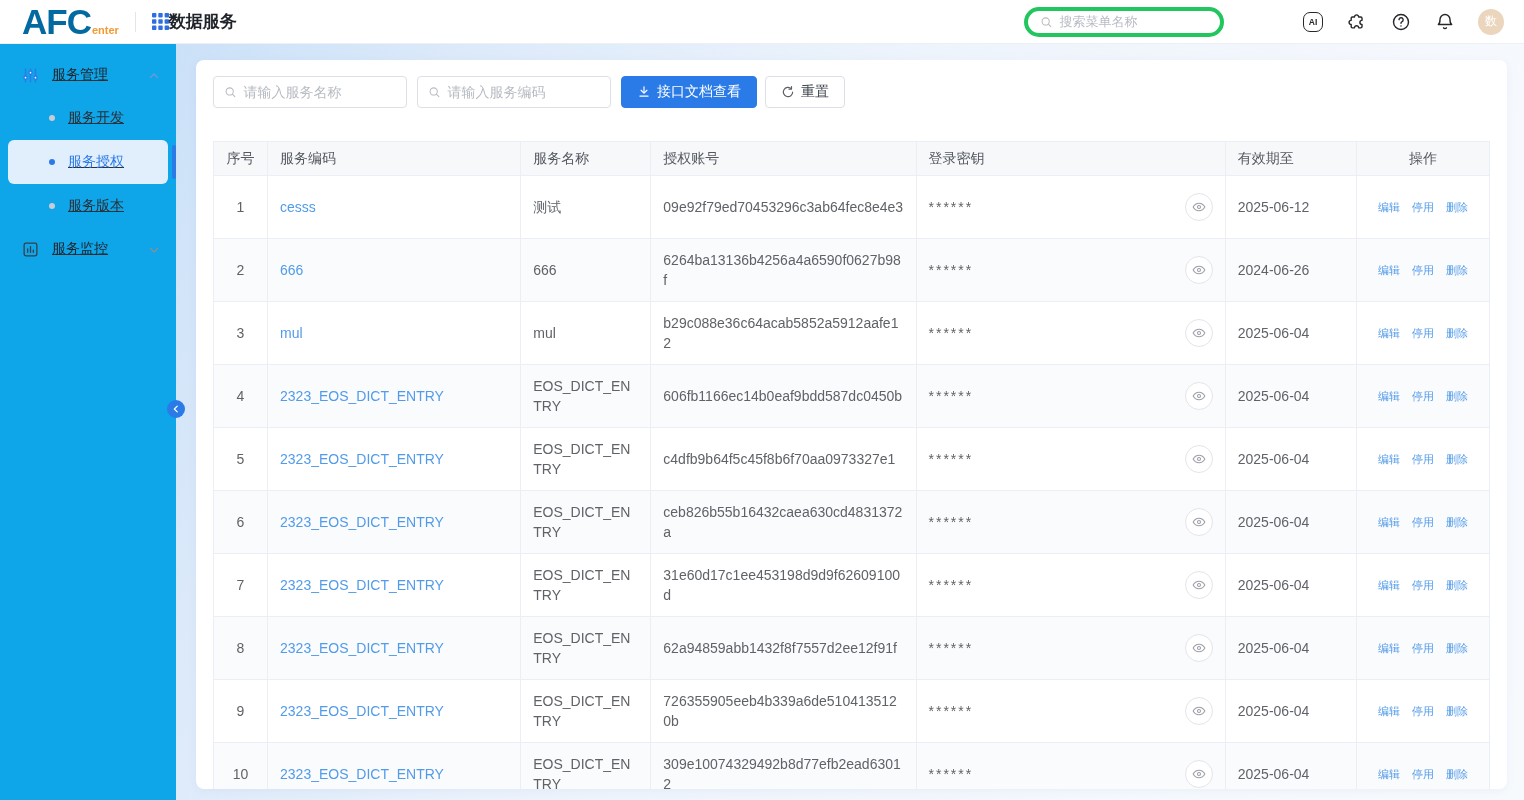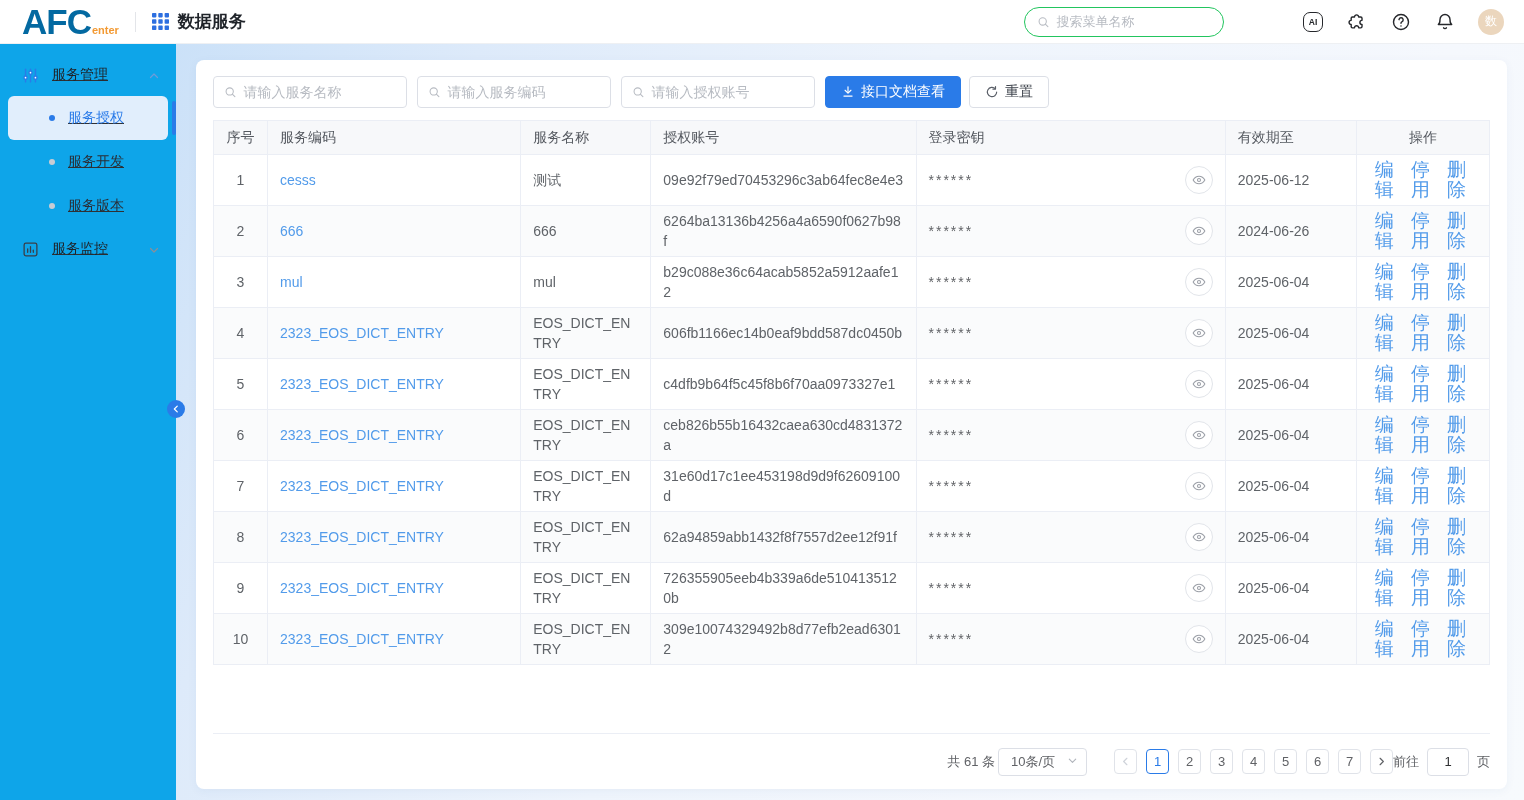--- a/index.html
+++ b/index.html
@@ -6,23 +6,23 @@
   html,body { width:1524px; height:800px; overflow:hidden; }
   body { font-family:"Liberation Sans","DejaVu Sans",sans-serif; font-size:14px; color:#303133; background:#fff; }
 
   
   .header { height:44px; display:flex; align-items:center; padding:0 20px 0 22px; background:#fff; border-bottom:1px solid #eef0f3; position:relative; z-index:5; }
   .logo { display:flex; align-items:baseline; }
   .logo-main { font-size:35px; font-weight:800; color:#0369a1; letter-spacing:-1px; line-height:1; }
   .logo-sub { font-size:11px; font-weight:700; color:#F39A33; margin-left:1px;text-align:center; }
   .header-divider { width:1px; height:20px; background:#e3e5e9; margin:0 16px; }
   .grid-icon { width:17px; height:17px; display:inline-block; }
-  .app-title { font-size:17px; font-weight:700; color:#1f2329; margin-left:9px; }
+  .app-title { font-size:17px; font-weight:700; color:#1f2329; }
   .header-right { margin-left:auto; display:flex; align-items:center; }
-  .menu-search { width:200px; height:30px; border:1px solid #22c55e; border-radius:16px; display:flex; align-items:center; padding:0 12px; color:#b7bbc2; }
+  .menu-search { width:200px; height:30px; border:4px solid #22c55e; border-radius:16px; display:flex; align-items:center; padding:0 12px; color:#b7bbc2; }
   .menu-search input { border:none; outline:none; width:100%; font-size:13px; margin-left:7px; color:#606266; font-family:inherit; }
   .menu-search input::placeholder { color:#b7bbc2; }
   .hdr-icons { display:flex; align-items:center; margin-left:56px; }
   .hdr-icon { width:22px; height:22px; margin-left:22px; display:flex; align-items:center; justify-content:center; cursor:pointer; color:#25272b; }
   .ai-badge { width:20px; height:20px; border:1.6px solid #25272b; border-radius:7px; font-size:8.5px; font-weight:800; display:flex; align-items:center; justify-content:center; }
   .avatar { width:26px; height:26px; border-radius:50%; background:#EBD6BD; color:#fff; font-size:12px; display:flex; align-items:center; justify-content:center; margin-left:22px; cursor:pointer; }
 
   
   .layout { display:flex; height:756px; position:relative; }
 
@@ -34,21 +34,21 @@
   .side-group .chev { width:12px; height:12px; color:#8a8f99; }
   .side-item { height:44px; display:flex; align-items:center; padding-left:41px; margin:0 8px; border-radius:6px; cursor:pointer; color:#2a2e36; position:relative; }
   .side-item .dot { width:6px; height:6px; border-radius:50%; background:#c8ccd4; margin-right:13px; flex:none; }
   .side-item.active { background:#e1eefc; color:#2A7BE8; }
   .side-item.active .dot { background:#2A7BE8; }
   .active-bar { position:absolute; right:-8px; top:5px; width:4px; height:34px; background:#2A7BE8; border-radius:3px; }
   .collapse-toggle { position:absolute; left:167px; top:356px; width:18px; height:18px; border-radius:50%; background:#2A7BE8; color:#fff; display:flex; align-items:center; justify-content:center; cursor:pointer; z-index:6; }
 
   
   .main { flex:1; background:linear-gradient(115deg,#cbe1f8 0%,#ddeafa 18%,#eef4fc 45%,#f5f8fd 75%,#f7fafd 100%); overflow:hidden; display:flex; flex-direction:column; }
-  .card { margin:16px 17px 11px 20px; background:#fff; border-radius:8px; box-shadow:0 2px 10px rgba(40,80,140,.05); flex:1; display:flex; flex-direction:column; padding:16px 17px 0 17px; overflow:hidden; }
+  .card { margin:16px 17px 11px 20px; background:#fff; border-radius:8px; box-shadow:0 2px 10px rgba(40,80,140,.05); flex:1; display:flex; flex-direction:column; padding:16px 17px 0 17px; overflow:hidden;gap:21px; }
 
   
   .filter-row { display:flex; align-items:center; flex:none; }
   .f-input { width:194px; height:32px; border:1px solid #dcdfe6; border-radius:4px; display:flex; align-items:center; padding:0 10px; margin-right:10px; color:#b7bbc2; background:#fff; }
   .f-input input { border:none; outline:none; width:100%; font-size:14px; margin-left:7px; font-family:inherit; color:#606266; }
   .f-input input::placeholder { color:#b7bbc2; }
   .btn { height:32px; border-radius:4px; display:flex; align-items:center; justify-content:center; font-size:14px; cursor:pointer; padding:0 15px; }
   .btn svg { margin-right:6px; }
   .btn-primary { background:#2A7BE8; color:#ffffff; border:1px solid #2A7BE8; margin-left:0; }
   .btn-plain { background:#fff; color:#3f444d; border:1px solid #dcdfe6; margin-left:8px; }
@@ -61,21 +61,21 @@
   thead th.c-center { text-align:center; }
   tbody tr { height:40px; }
   tbody tr:nth-child(even) { background:#fafbfc; }
   td { padding:5px 12px; color:#5f6368; line-height:20px; font-size:14px; word-break:break-all; }
   td.c-center { text-align:center; }
   a.tbl-link { color:#529BEA; text-decoration:none; cursor:pointer; }
   .pwd-cell { display:flex; align-items:center; justify-content:space-between; }
   .pwd-mask { letter-spacing:2px; color:#606266; }
   .eye-btn { width:28px; height:28px; border:1px solid #e2e5ea; border-radius:50%; background:#fff; display:flex; align-items:center; justify-content:center; cursor:pointer; flex:none; }
   .ops { display:flex; justify-content:center; }
-  .ops a { margin:0 6px; font-size:19px; }
+  .ops a { margin:16px 6px; font-size:11px; }
 
   .spacer { flex:1; }
 
   
   .pager { flex:none; height:56px; border-top:1px solid #ebeef5; display:flex; align-items:center; justify-content:flex-end; color:#606266; font-size:13px; }
   .pg-total { margin-right:3px; }
   .pg-size { width:89px; height:28px; border:1px solid #dcdfe6; border-radius:4px; display:flex; align-items:center; justify-content:space-between; padding:0 8px 0 12px; cursor:pointer; margin-right:18px; background:#fff; }
   .pg-size .chev { color:#b0b4bb; }
   .pg-box { min-width:23px; height:25px; border:1px solid #e0e3e9; border-radius:4px; background:#fff; display:flex; align-items:center; justify-content:center; margin-left:9px; cursor:pointer; padding:0 4px; color:#606266; }
   .pg-box.disabled { color:#cfd3da; cursor:default; }
@@ -159,28 +159,28 @@
           </svg>
       </span>
       <span class="glabel">服务管理</span>
       <span class="chev">
         <svg width="12" height="12" viewBox="0 0 24 24" fill="none" stroke="#6f9bd8" stroke-width="2.4" stroke-linecap="round" stroke-linejoin="round">
             <polyline points="5,15 12,8 19,15"></polyline>
           </svg>
       </span>
     </div>
 
+    <div class="side-item">
+      <span class="dot"></span>
+      <span>服务开发</span>
+    </div>
     <div class="side-item active">
       <span class="dot"></span>
       <span>服务授权</span>
       <span class="active-bar"></span>
-    </div>
-    <div class="side-item">
-      <span class="dot"></span>
-      <span>服务开发</span>
     </div>
     <div class="side-item">
       <span class="dot"></span>
       <span>服务版本</span>
     </div>
 
     <div class="side-group">
       <span class="gicon">
         <svg width="17" height="17" viewBox="0 0 24 24" fill="none" stroke="#3a3f48" stroke-width="1.8" stroke-linecap="round">
             <rect x="3" y="3" width="18" height="18" rx="2.5"></rect>
@@ -214,27 +214,20 @@
               <line x1="16.5" y1="16.5" x2="21" y2="21"></line>
             </svg>
           <input placeholder="请输入服务名称" style="">
         </div>
         <div class="f-input">
           <svg width="14" height="14" viewBox="0 0 24 24" fill="none" stroke="#b7bbc2" stroke-width="2" stroke-linecap="round">
               <circle cx="11" cy="11" r="7"></circle>
               <line x1="16.5" y1="16.5" x2="21" y2="21"></line>
             </svg>
           <input placeholder="请输入服务编码" style="">
-        </div>
-        <div class="f-input">
-          <svg width="14" height="14" viewBox="0 0 24 24" fill="none" stroke="#b7bbc2" stroke-width="2" stroke-linecap="round">
-              <circle cx="11" cy="11" r="7"></circle>
-              <line x1="16.5" y1="16.5" x2="21" y2="21"></line>
-            </svg>
-          <input placeholder="请输入授权账号" style="">
         </div>
         <button class="btn btn-primary">
           <svg width="14" height="14" viewBox="0 0 24 24" fill="none" stroke="#fff" stroke-width="2" stroke-linecap="round" stroke-linejoin="round">
               <line x1="12" y1="3" x2="12" y2="13"></line>
               <polyline points="7,9 12,14 17,9"></polyline>
               <line x1="5" y1="19" x2="19" y2="19"></line>
             </svg>
           <span>接口文档查看</span>
         </button>
         <button class="btn btn-plain">

